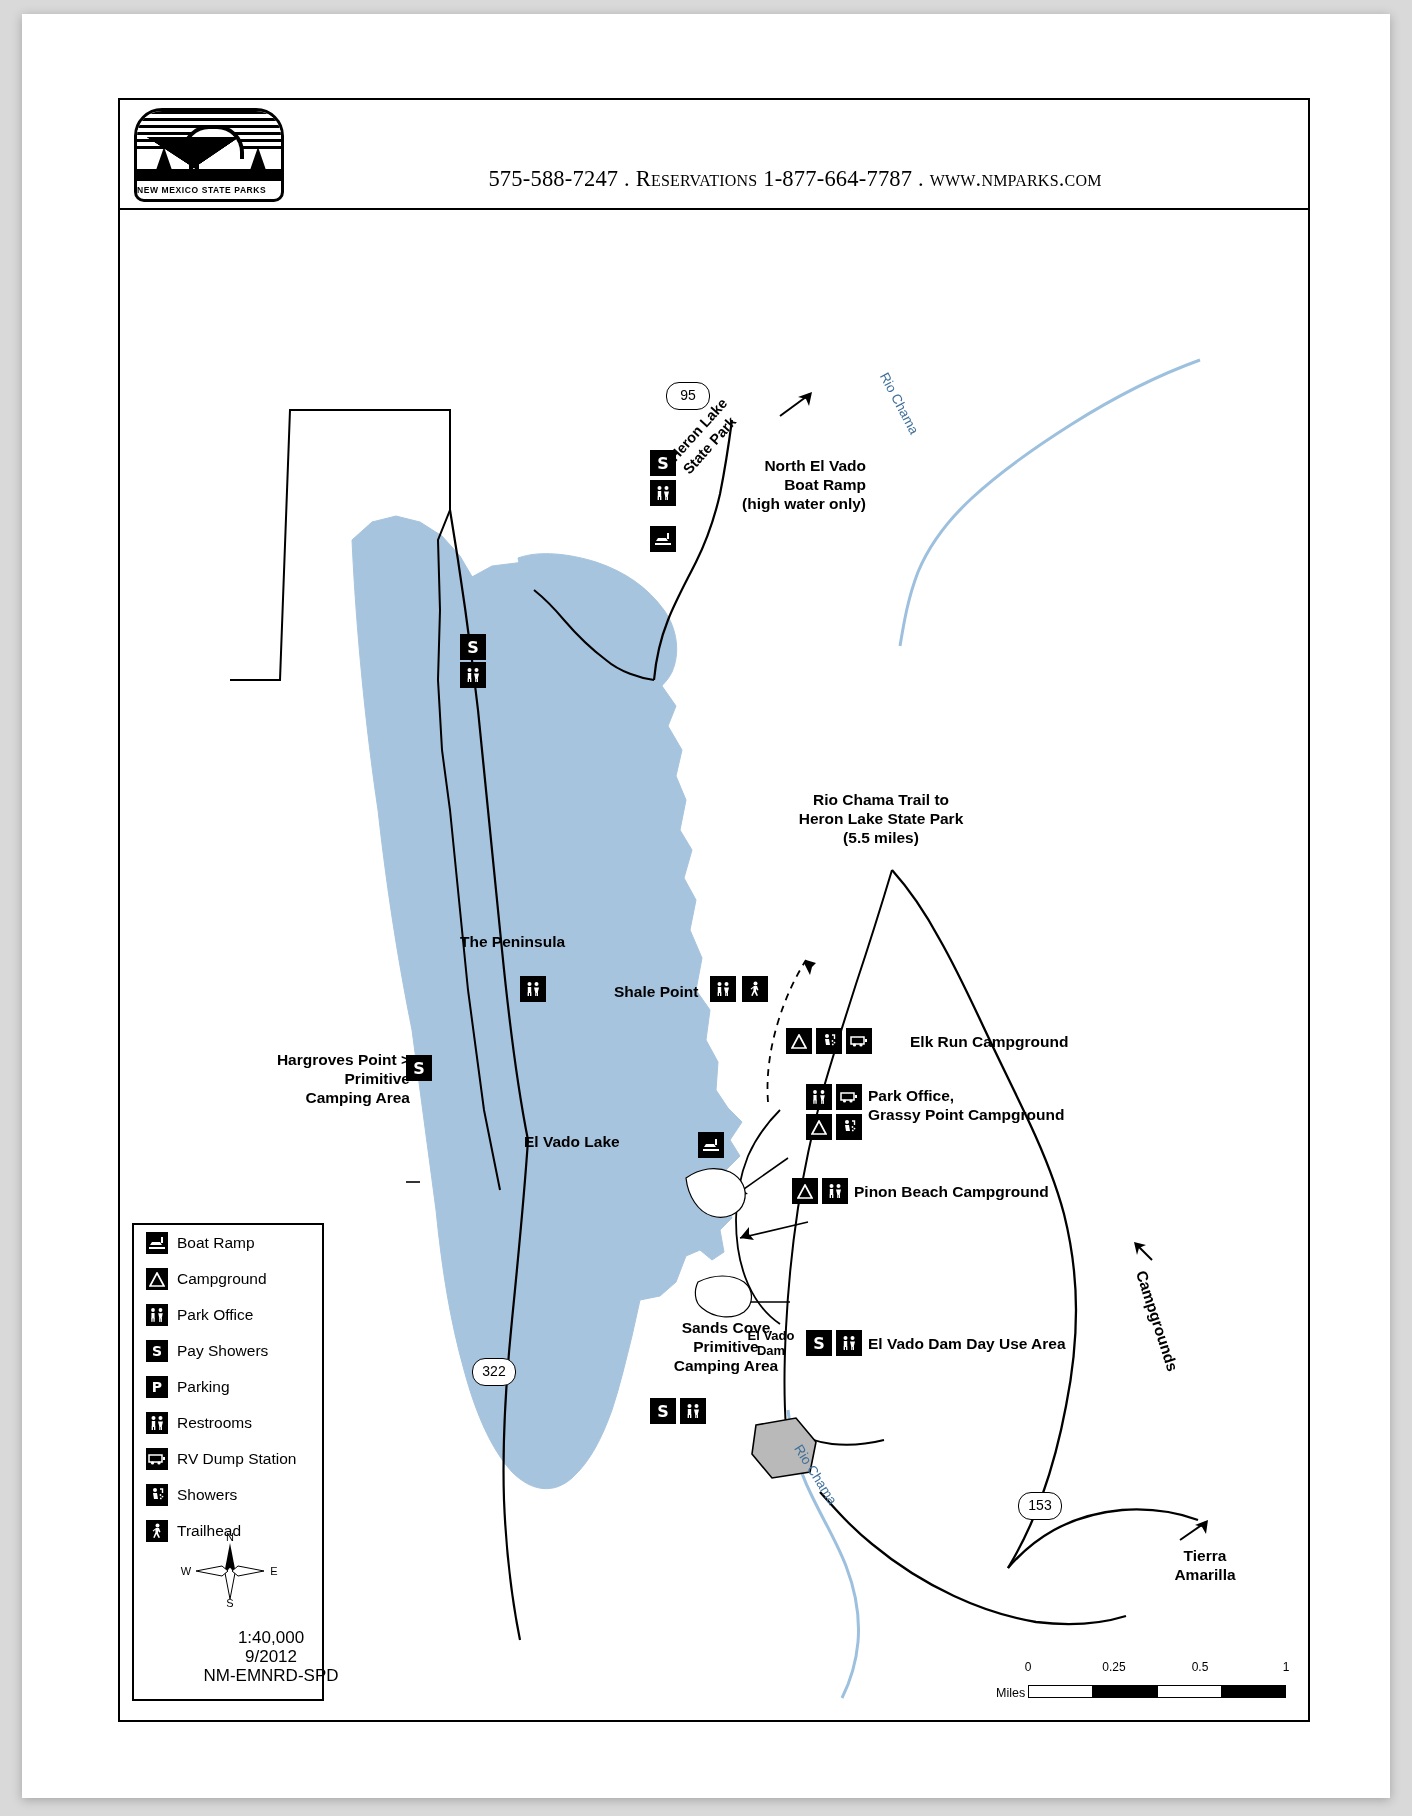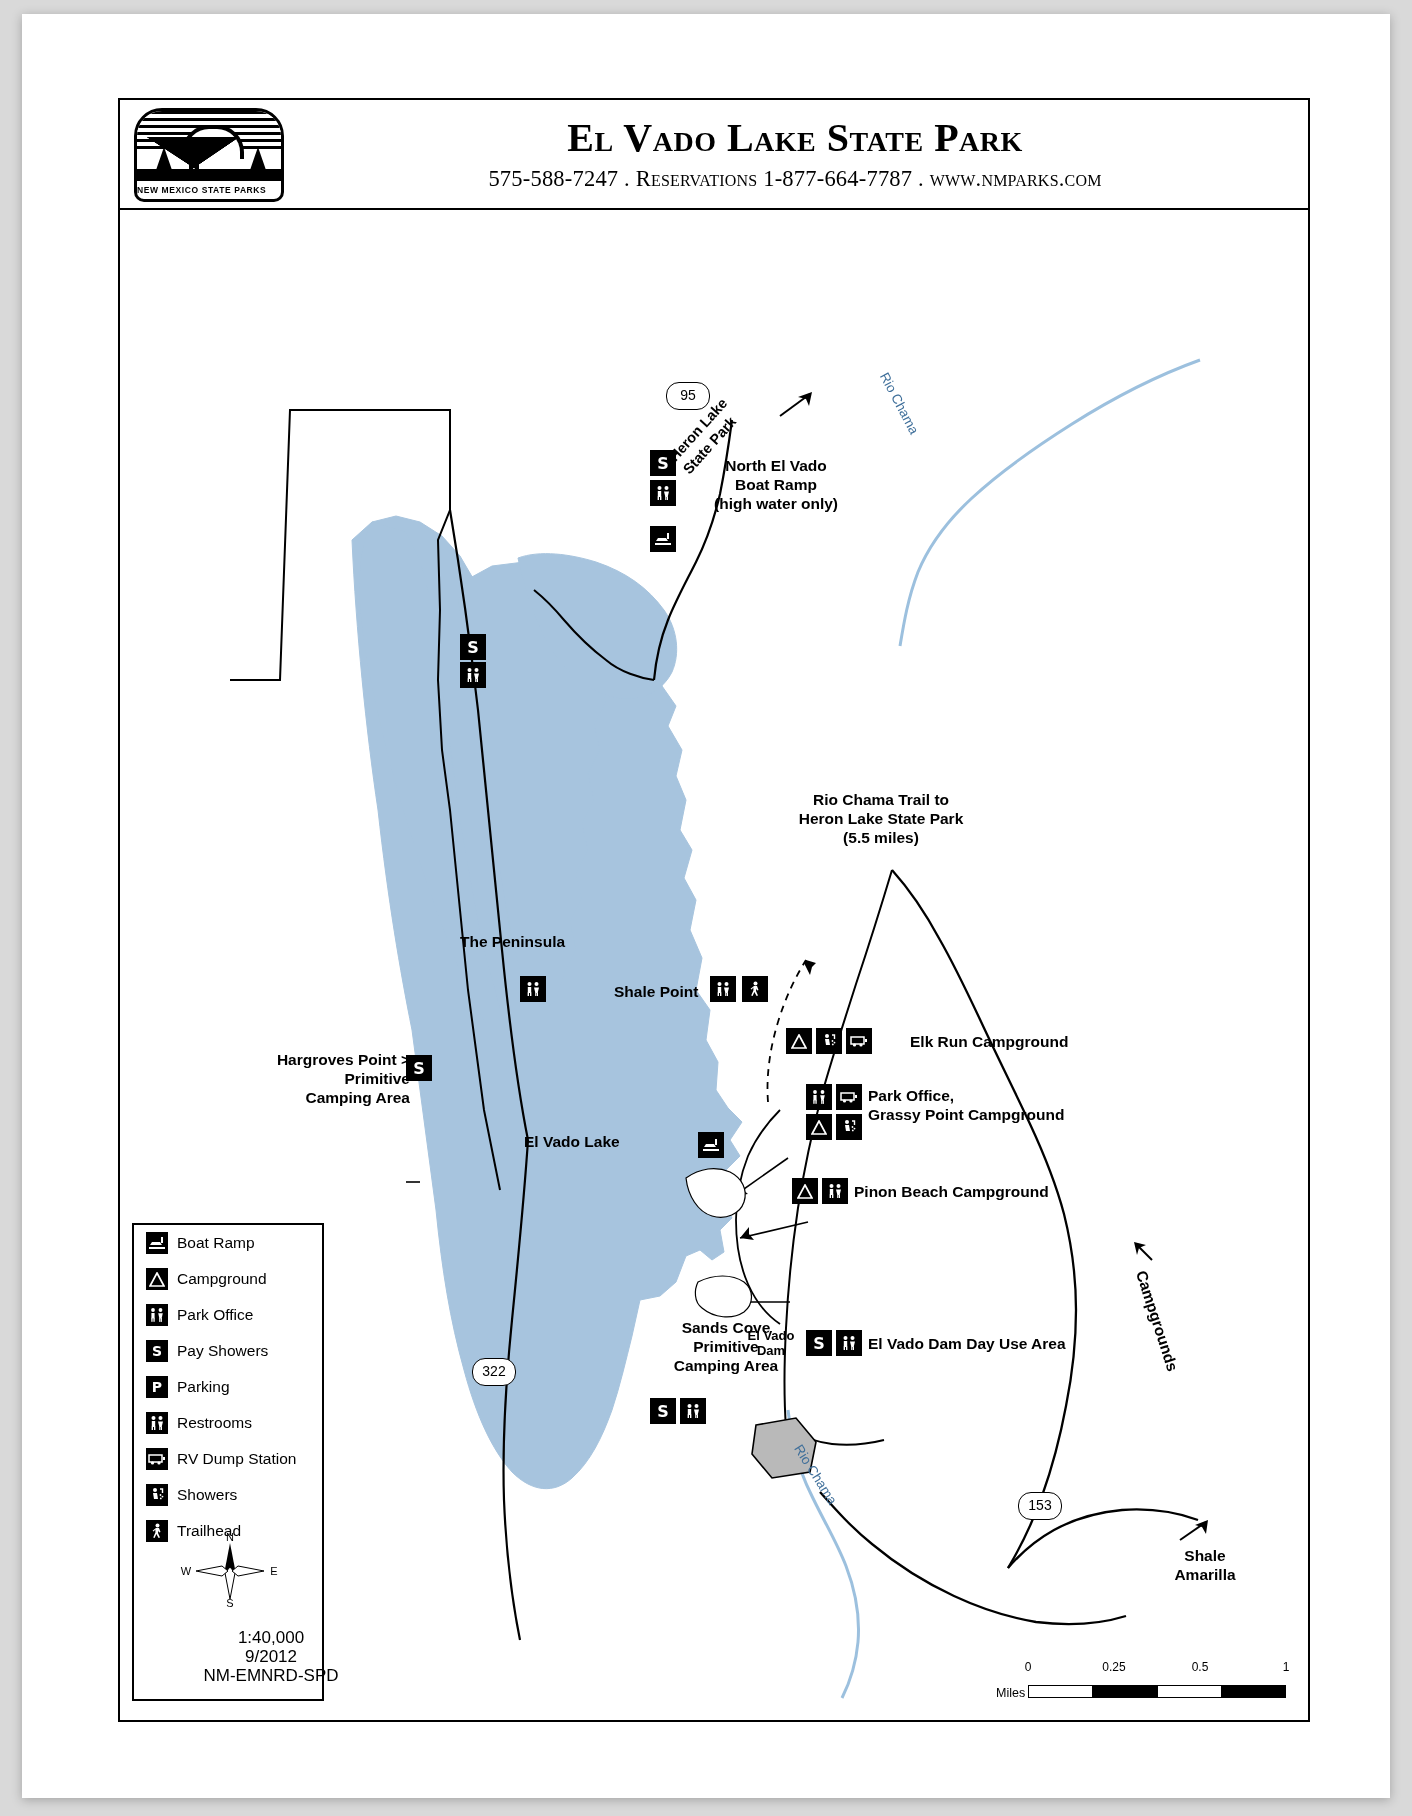--- a/index.html
+++ b/index.html
@@ -220,21 +220,20 @@
     <div id="header">
       <div id="logo">
         <div class="sky"></div>
         <div class="arch"></div>
         <div class="mtn"></div>
         <div class="tree" style="left:18px;"></div>
         <div class="tree" style="left:112px;"></div>
         <div class="ground"></div>
         <div class="label">NEW  MEXICO  STATE  PARKS</div>
       </div>
-      <div id="title">El Vado Lake State Park</div>
       <div id="contact">575-588-7247 . Reservations 1-877-664-7787 . www.nmparks.com</div>
     </div>
 
     <div id="map">
       <svg width="1188" height="1510" viewBox="0 0 1188 1510">
 
         <path fill="#a7c4de" stroke="#a7c4de" stroke-width="1" d="
           M232,330
           C236,420 246,520 258,600
           C268,690 280,760 292,820
@@ -435,21 +434,21 @@
             <rect x="11.8" y="11.5" width="1.2" height="3.5" fill="#fff"></rect>
           </svg>
       </div>
       <div class="mapicon" style="left:530px; top:316px;">
         <svg width="18" height="14" viewBox="0 0 18 14">
             <path d="M1 11 L17 11 L17 13 L1 13 Z" fill="#fff"></path>
             <path d="M2 9 L14 9 L12 6 L4 6 Z" fill="#fff"></path>
             <path d="M13 1 L15 1 L15 7 L13 7 Z" fill="#fff"></path>
           </svg>
       </div>
-      <div class="mlabel" style="left:566px; top:246px; text-align:center; width:180px;">
+      <div class="mlabel" style="left:566px; top:246px; text-align:right; width:180px;">
         <span>North El Vado</span><br>
         <span>Boat Ramp</span><br>
         <span>(high water only)</span>
       </div>
 
       <div class="mapicon" style="left:340px; top:424px;">S</div>
       <div class="mapicon" style="left:340px; top:452px;">
         <svg width="16" height="16" viewBox="0 0 16 16">
             <circle cx="4.5" cy="3" r="2" fill="#fff"></circle>
             <rect x="2.8" y="6" width="3.4" height="6" fill="#fff"></rect>
@@ -638,21 +637,21 @@
             <path d="M9 6.5 L14 6.5 L12.6 12 L10.4 12 Z" fill="#fff"></path>
             <rect x="10.2" y="11.5" width="1.2" height="3.5" fill="#fff"></rect>
             <rect x="11.8" y="11.5" width="1.2" height="3.5" fill="#fff"></rect>
           </svg>
       </div>
       <div class="mlabel" style="left:748px; top:1124px;">El Vado Dam Day Use Area</div>
 
       <div class="mlabel" style="left:1030px; top:1058px; transform:rotate(72deg); transform-origin:left top;">Campgrounds</div>
 
       <div class="mlabel" style="left:1030px; top:1336px; width:110px; text-align:center;">
-        <span>Shale</span><br>
+        <span>Tierra</span><br>
         <span>Amarilla</span>
       </div>
 
       <div id="scalebar">
         <div class="ticks">
           <span style="left:32px;">0</span>
           <span style="left:118px;">0.25</span>
           <span style="left:204px;">0.5</span>
           <span style="left:290px;">1</span>
         </div>

